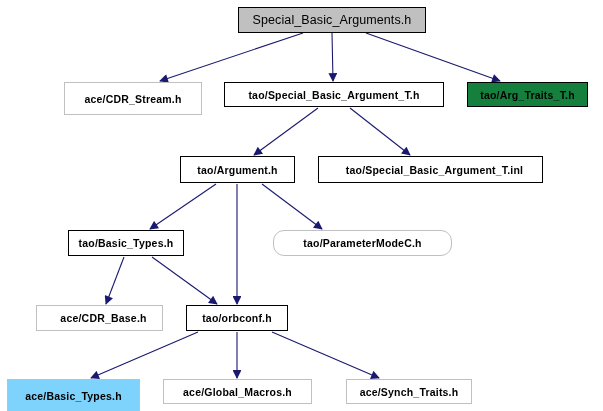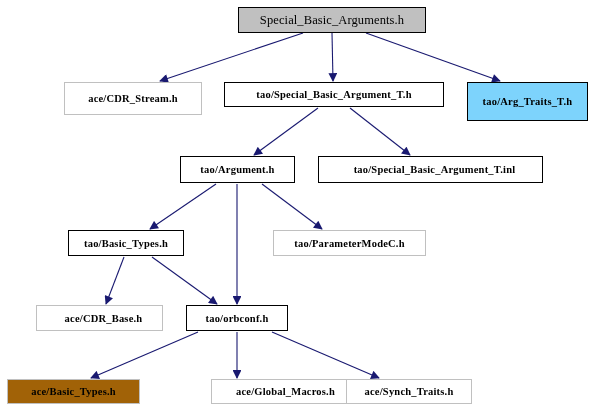--- a/index.html
+++ b/index.html
@@ -6,21 +6,21 @@
     margin: 0;
     padding: 0;
     background: #ffffff;
   }
   .graph-canvas {
     position: relative;
     width: 603px;
     height: 411px;
     background: #ffffff;
     overflow: hidden;
-    font-family: Liberation Serif, serif;
+    font-family: Liberation Sans, sans-serif;
   }
   .edges-layer {
     position: absolute;
     left: 0;
     top: 0;
     z-index: 1;
   }
   .graph-node {
     position: absolute;
     z-index: 2;
@@ -63,23 +63,23 @@
       <line x1="237" y1="184" x2="237" y2="304" stroke="#191970" stroke-width="1.1" marker-end="url(#arrowhead)"></line>
       <line x1="124" y1="257" x2="106" y2="304" stroke="#191970" stroke-width="1.1" marker-end="url(#arrowhead)"></line>
       <line x1="152" y1="257" x2="217" y2="304" stroke="#191970" stroke-width="1.1" marker-end="url(#arrowhead)"></line>
       <line x1="198" y1="332" x2="91" y2="378" stroke="#191970" stroke-width="1.1" marker-end="url(#arrowhead)"></line>
       <line x1="237" y1="332" x2="237" y2="378" stroke="#191970" stroke-width="1.1" marker-end="url(#arrowhead)"></line>
       <line x1="272" y1="332" x2="379" y2="378" stroke="#191970" stroke-width="1.1" marker-end="url(#arrowhead)"></line>
     </svg>
 <div class="graph-node root" style="left: 238px; top: 7px; width: 188px; height: 26px; background: rgb(192, 192, 192); border-color: rgb(0, 0, 0);">Special_Basic_Arguments.h</div>
     <div class="graph-node" style="left: 64px; top: 82px; width: 138px; height: 33px; background: rgb(255, 255, 255); border-color: rgb(192, 192, 192);">ace/CDR_Stream.h</div>
     <div class="graph-node" style="left: 224px; top: 82px; width: 220px; height: 25px; background: rgb(255, 255, 255); border-color: rgb(0, 0, 0); text-align: right;">tao/Special_Basic_Argument_T.h</div>
-    <div class="graph-node" style="left: 467px; top: 82px; width: 121px; height: 39px; background: #7dd3fc; border-color: rgb(0, 0, 0);">tao/Arg_Traits_T.h</div>
+    <div class="graph-node" style="left: 467px; top: 82px; width: 121px; height: 25px; background: #15803d; border-color: rgb(0, 0, 0);">tao/Arg_Traits_T.h</div>
     <div class="graph-node" style="left: 180px; top: 156px; width: 115px; height: 27px; background: rgb(255, 255, 255); border-color: rgb(0, 0, 0);">tao/Argument.h</div>
     <div class="graph-node" style="left: 318px; top: 156px; width: 225px; height: 27px; background: rgb(255, 255, 255); border-color: rgb(0, 0, 0); padding-left: 8px;">tao/Special_Basic_Argument_T.inl</div>
     <div class="graph-node" style="left: 68px; top: 230px; width: 116px; height: 26px; background: rgb(255, 255, 255); border-color: rgb(0, 0, 0);">tao/Basic_Types.h</div>
-    <div class="graph-node" style="left: 273px; top: 230px; width: 153px; height: 26px; background: rgb(255, 255, 255); border-color: rgb(192, 192, 192);">tao/ParameterModeC.h</div>
+    <div class="graph-node" style="left: 273px; top: 230px; width: 179px; height: 26px; background: rgb(255, 255, 255); border-color: rgb(192, 192, 192); border-radius: 11px;">tao/ParameterModeC.h</div>
     <div class="graph-node" style="left: 36px; top: 305px; width: 127px; height: 26px; background: rgb(255, 255, 255); border-color: rgb(192, 192, 192); padding-left: 8px;">ace/CDR_Base.h</div>
     <div class="graph-node" style="left: 186px; top: 305px; width: 102px; height: 26px; background: rgb(255, 255, 255); border-color: rgb(0, 0, 0);">tao/orbconf.h</div>
-    <div class="graph-node" style="left: 7px; top: 379px; width: 133px; height: 25px; background: #a16207; border-color: rgb(192, 192, 192);">ace/Basic_Types.h</div>
-    <div class="graph-node" style="left: 163px; top: 379px; width: 149px; height: 25px; background: rgb(255, 255, 255); border-color: rgb(192, 192, 192); margin-left: 48px;">ace/Global_Macros.h</div>
+    <div class="graph-node" style="left: 7px; top: 379px; width: 133px; height: 33px; background: #7dd3fc; border-color: rgb(192, 192, 192);">ace/Basic_Types.h</div>
+    <div class="graph-node" style="left: 163px; top: 379px; width: 149px; height: 25px; background: rgb(255, 255, 255); border-color: rgb(192, 192, 192);">ace/Global_Macros.h</div>
     <div class="graph-node" style="left: 334px; top: 379px; width: 126px; height: 25px; background: rgb(255, 255, 255); border-color: rgb(192, 192, 192); margin-left: 12px;">ace/Synch_Traits.h</div>
   </div>
 
 </body></html>

